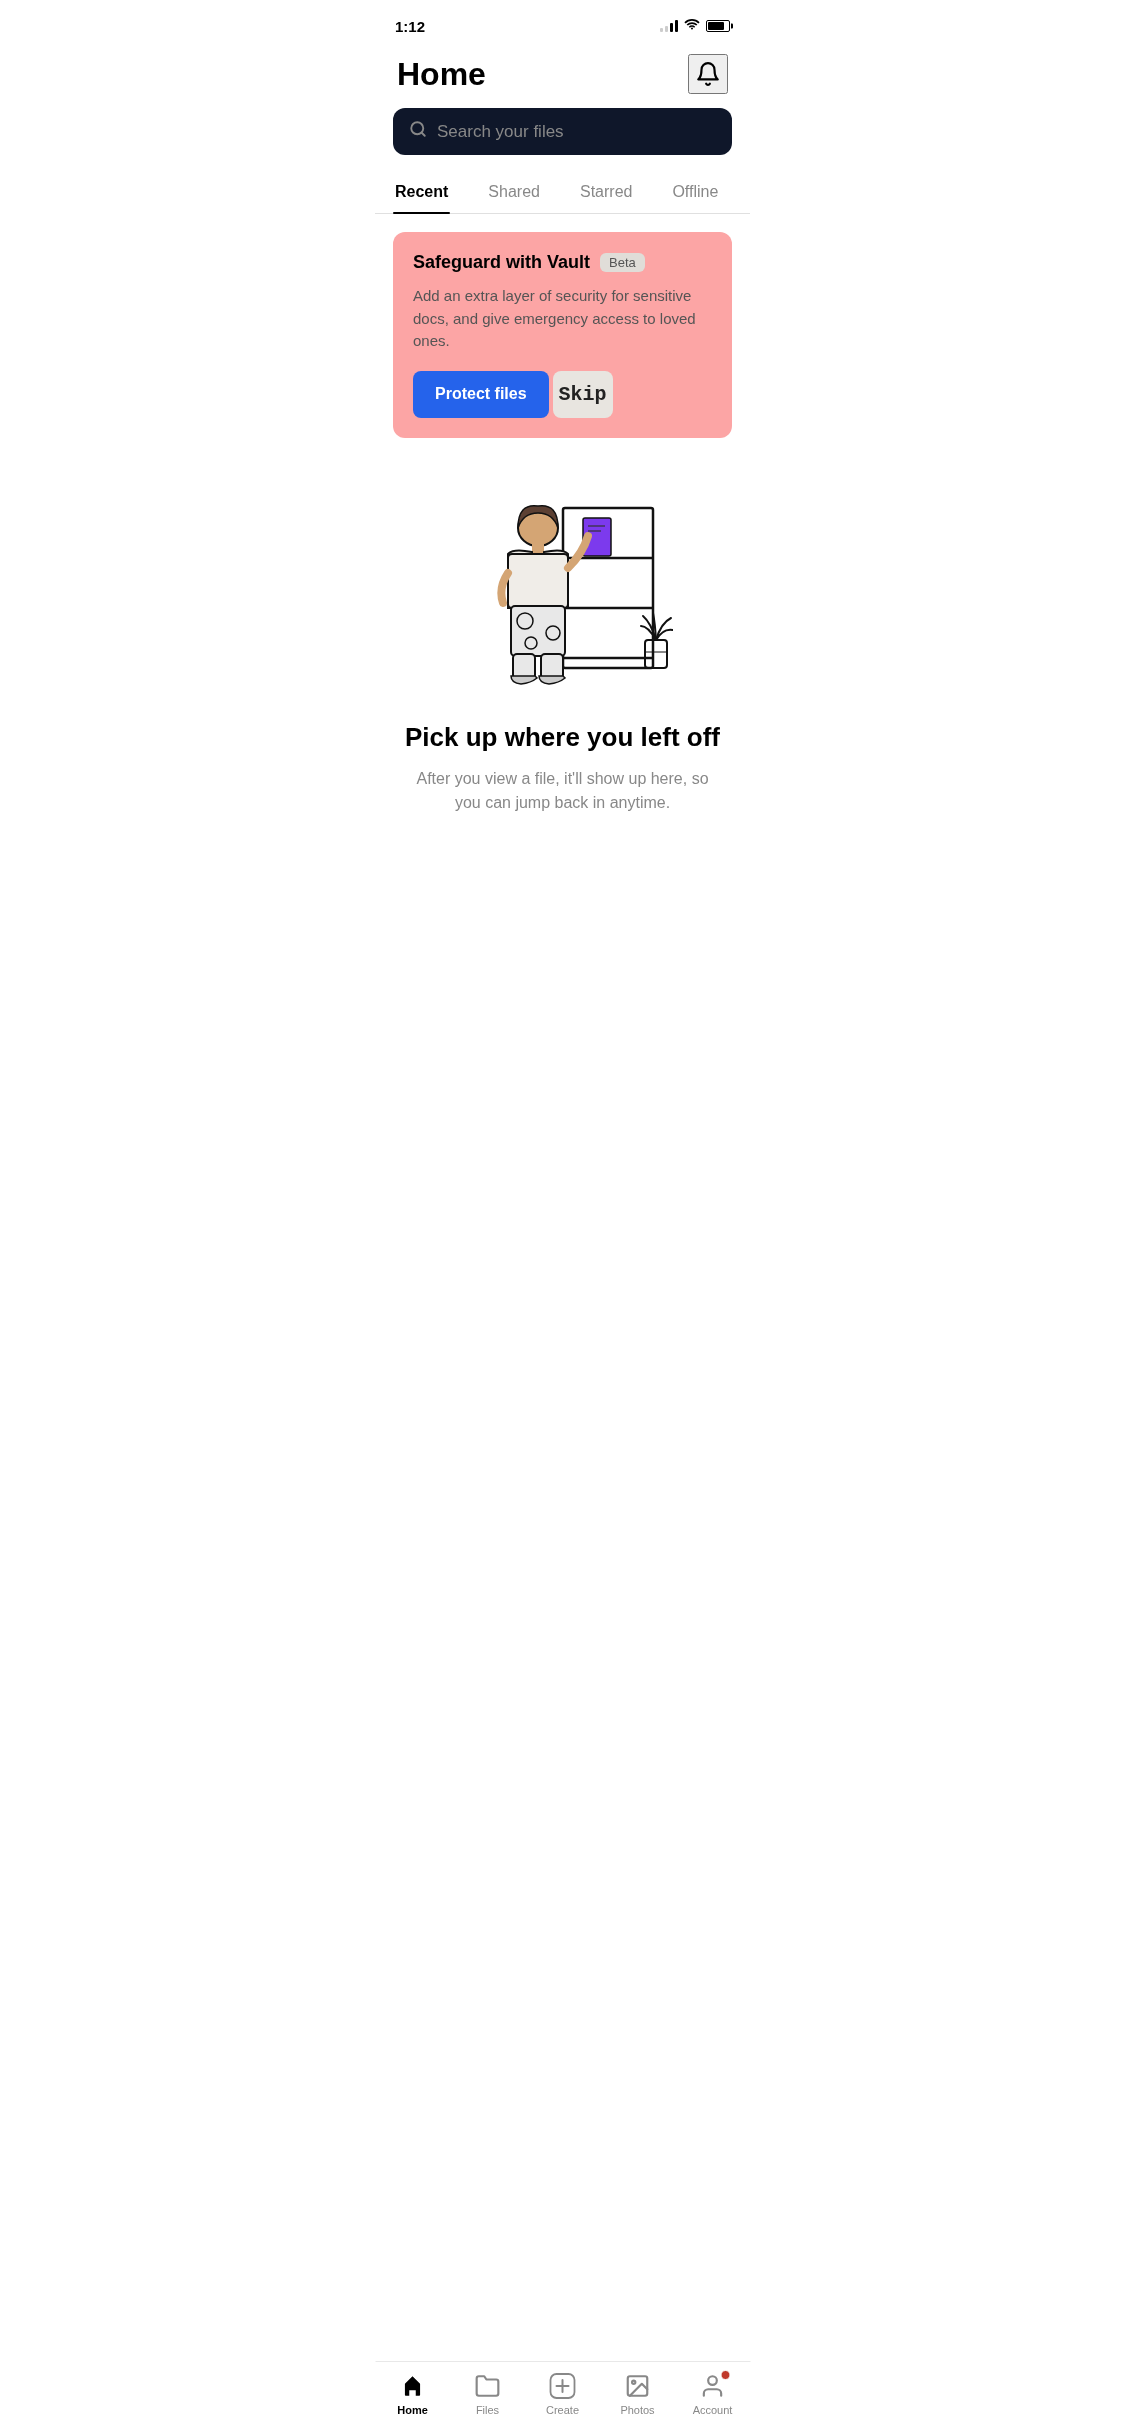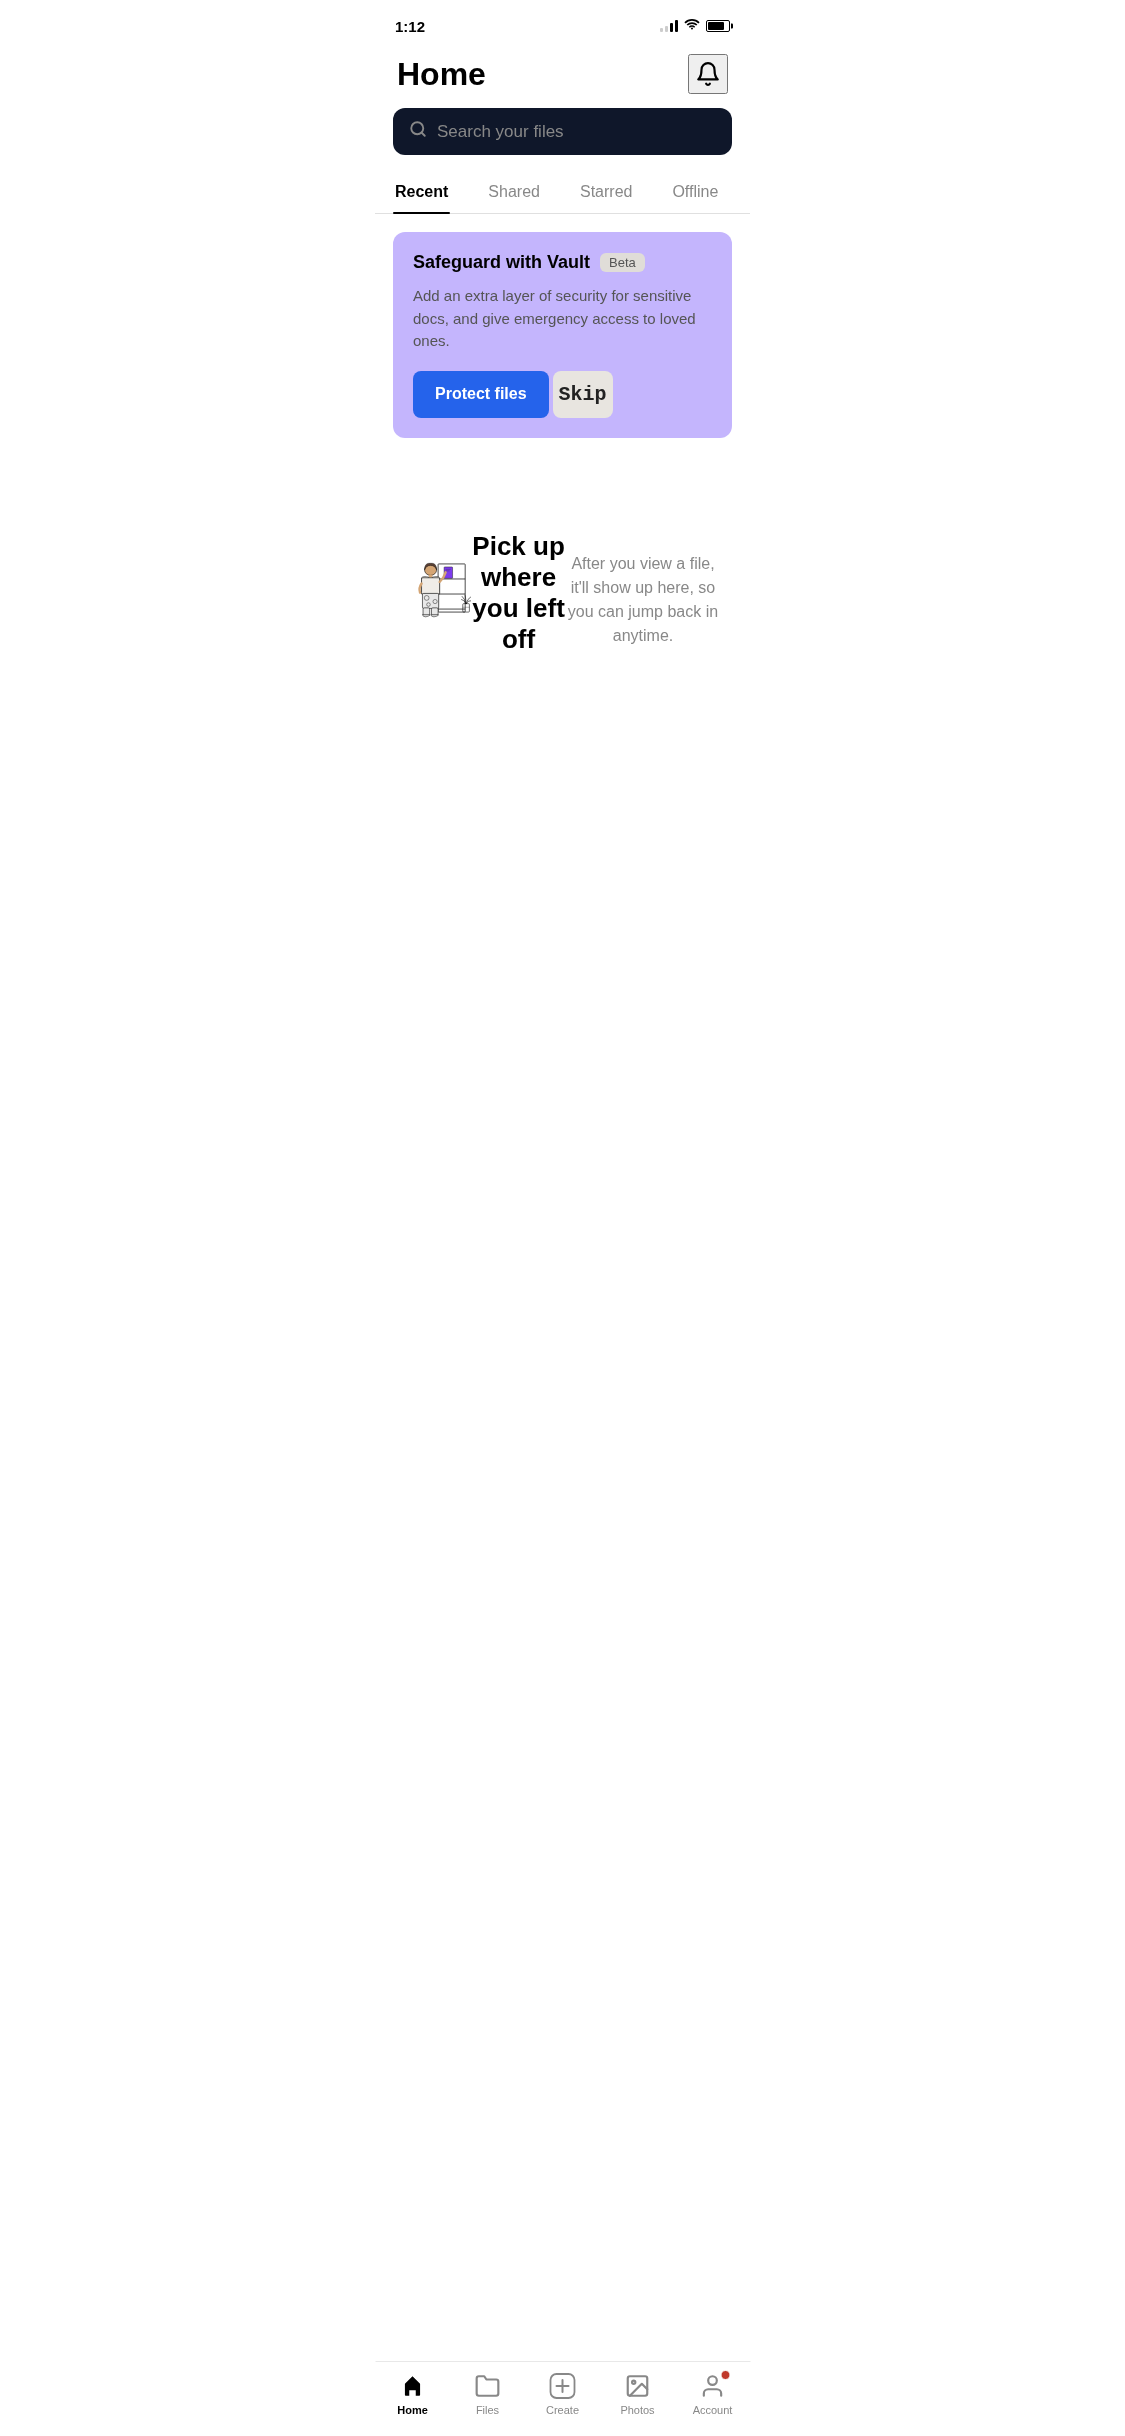--- a/index.html
+++ b/index.html
@@ -142,21 +142,21 @@
       left: 0;
       right: 0;
       height: 2.5px;
       background: #000;
       border-radius: 2px;
     }
 
     
     .vault-banner {
       margin: 18px 18px 10px;
-      background: #c4b5fd;
+      background: #fca5a5;
       border-radius: 12px;
       padding: 20px 20px 20px;
     }
     .vault-banner-title-row {
       display: flex;
       align-items: center;
       gap: 10px;
       margin-bottom: 12px;
     }
     .vault-title {
@@ -200,21 +200,21 @@
       padding: 12px 6px;
       font-size: 20px;
       font-weight: 600;
       cursor: pointer;
       font-family: Liberation Mono, monospace;
     }
 
     
     .empty-state {
       display: flex;
-      flex-direction: row;
+      flex-direction: column;
       align-items: center;
       padding: 30px 30px 20px;
     }
     .illustration {
       width: 220px;
       height: 220px;
       margin-bottom: 24px;
     }
     .empty-title {
       font-size: 26px;

